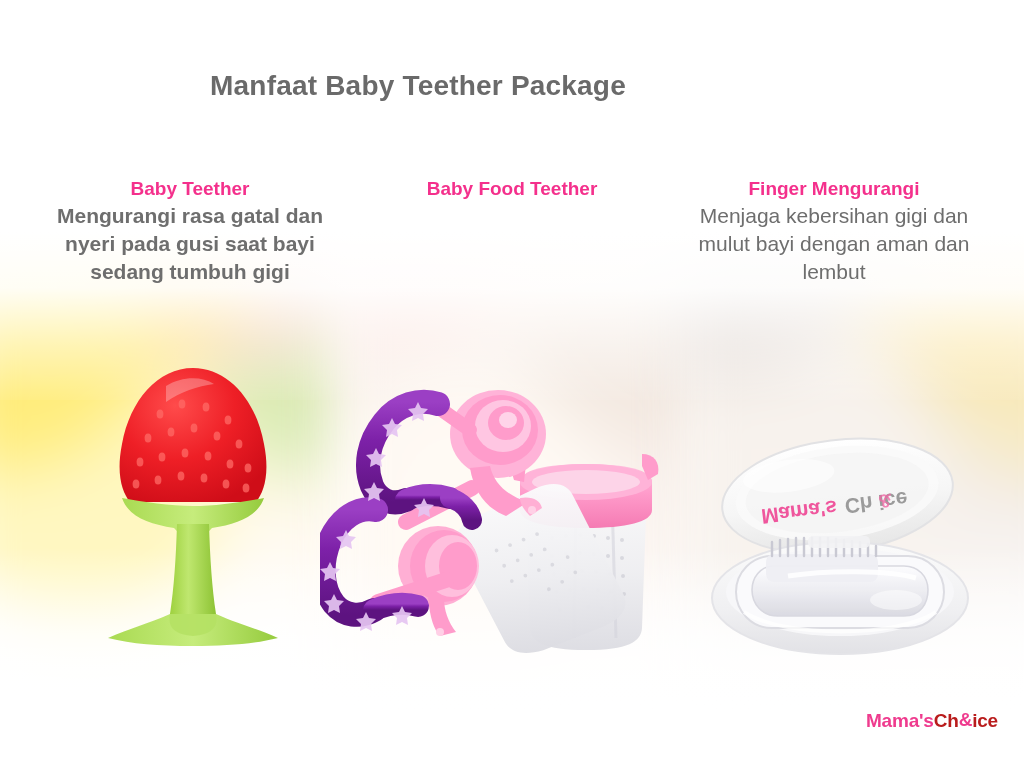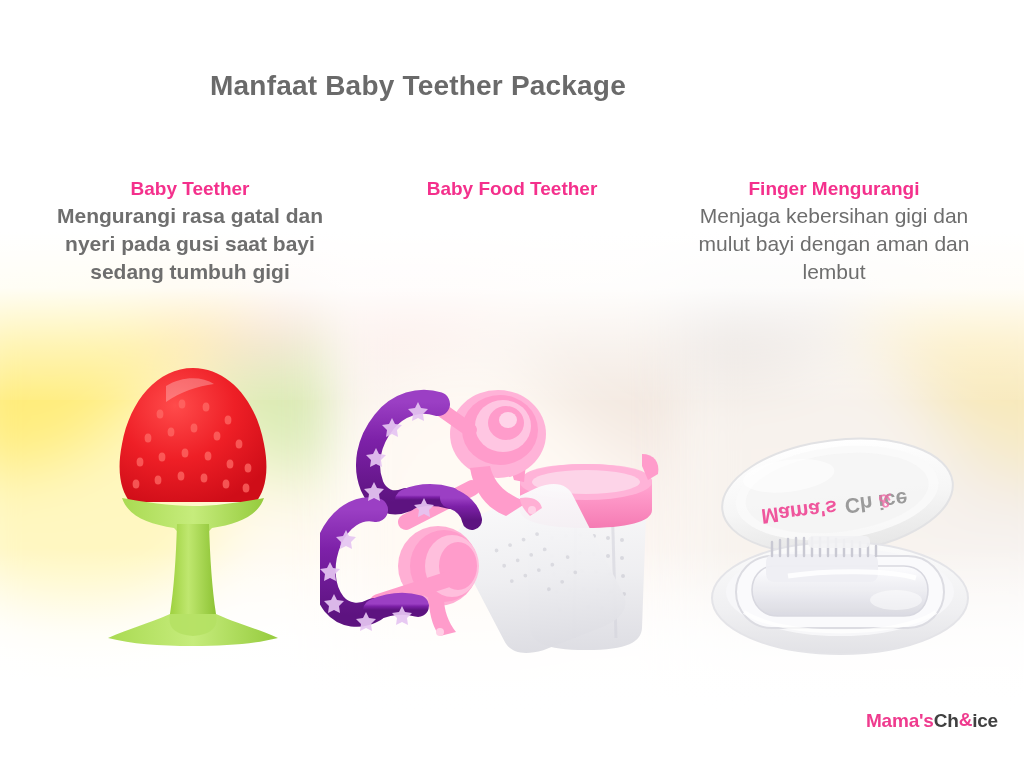--- a/index.html
+++ b/index.html
@@ -143,21 +143,21 @@
     position: absolute;
     right: 26px;
     bottom: 48px;
     font-size: 19px;
     font-weight: bold;
     letter-spacing: -0.2px;
     white-space: nowrap;
     line-height: 1;
   }
   .logo .pink { color: #ef3b8e; }
-  .logo .gray { color: #404040; }
+  .logo .gray { color: #b91c1c; }
   .logo .amp  { color: #ef3b8e; position: relative; top: -1px; }
 </style>
 </head>
 <body>
 
 <div id="canvas">
 
   <div class="bg-layer">
     <div class="bg-panel bg-left"></div>
     <div class="bg-panel bg-mid"></div>

